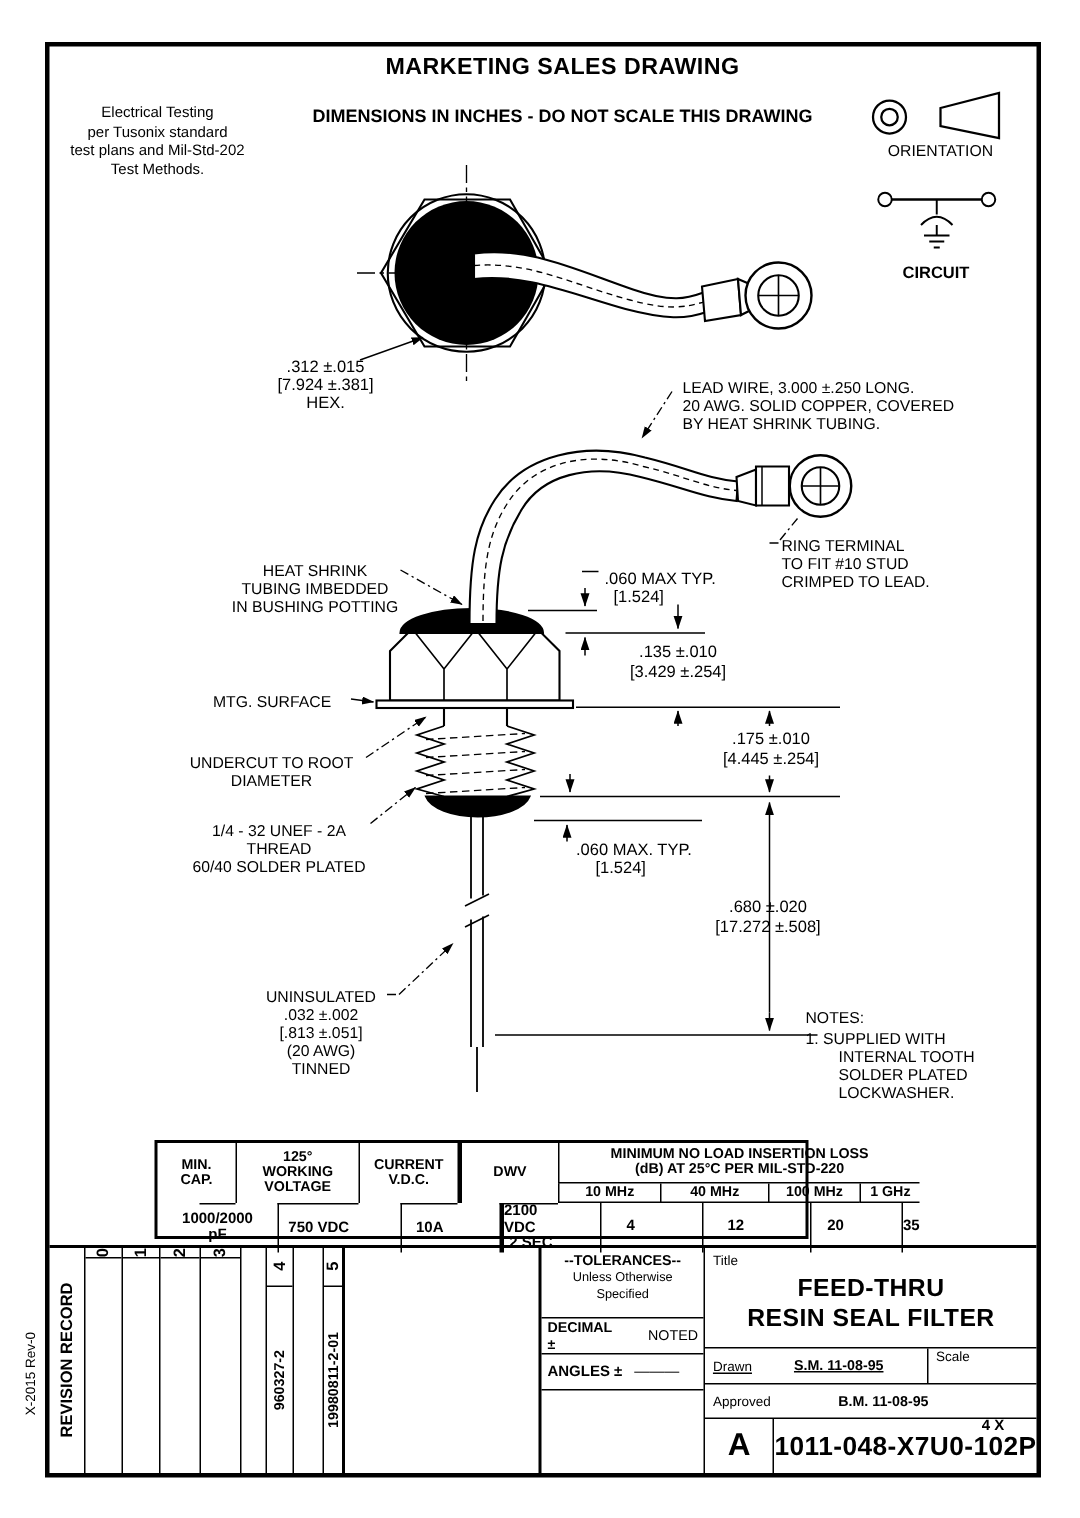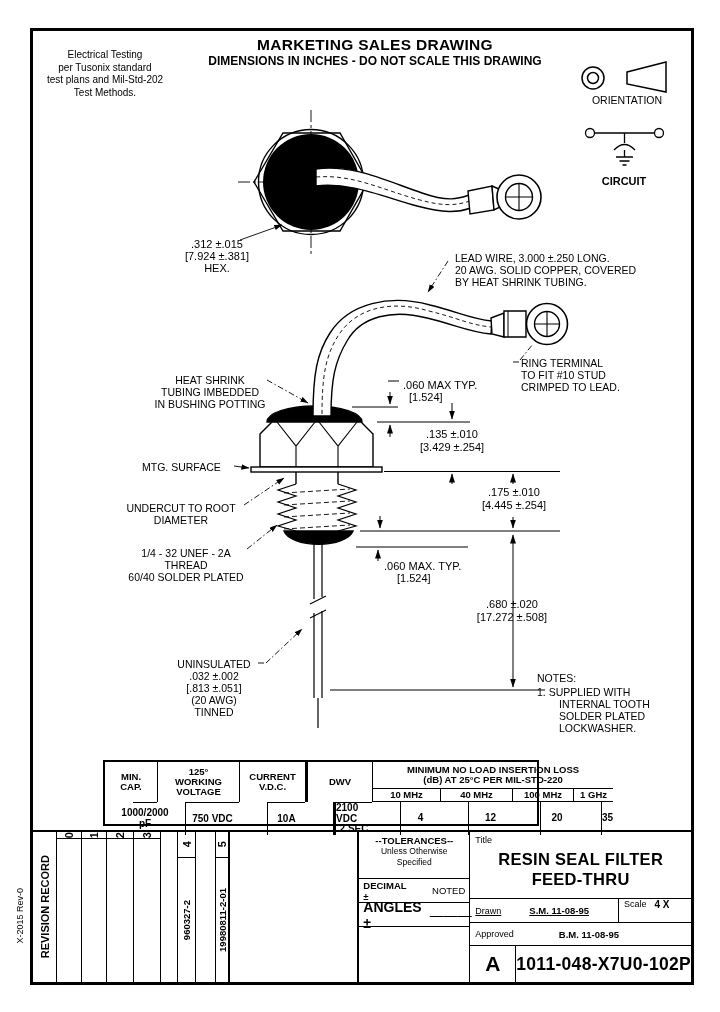--- a/index.html
+++ b/index.html
@@ -8,22 +8,22 @@
   .sheet{position:absolute;left:30px;top:28px;width:664px;height:957px;
          border:3px solid #000;box-sizing:border-box;background:#fff;}
   svg{position:absolute;left:0;top:0;}
   svg text{font-family:"Liberation Sans",sans-serif;fill:#000;stroke:none;}
   .t{font-size:10.5px;}
   .d{font-size:11px;}
   .abs{position:absolute;box-sizing:border-box;}
   .ctr{text-align:center;}
   
   .main-title{left:175px;top:36px;width:400px;font-weight:bold;font-size:15.5px;letter-spacing:.3px;}
-  .sub-title{left:145px;top:54px;width:460px;font-weight:bold;font-size:12px;}
-  .test-note{left:36px;top:49px;width:138px;font-size:10px;line-height:12.5px;}
+  .sub-title{left:145px;top:70px;width:460px;font-weight:bold;font-size:12px;}
+  .test-note{left:36px;top:70px;width:138px;font-size:10px;line-height:12.5px;}
   
   .spec{left:103px;top:760px;width:436px;height:66px;border:2px solid #000;
         display:grid;grid-template-columns:52px 82px 66px 67px 68px 72px 61px 1fr;
         grid-template-rows:27px 13px 1fr;font-weight:bold;}
   .spec .cell{border-left:1.5px solid #000;display:flex;flex-direction:column;
         align-items:center;justify-content:center;font-size:9.5px;line-height:10px;}
   .spec .c0{border-left:none;}
   .spec .hb{border-bottom:1.5px solid #000;}
   .spec .thick{border-left:3px solid #000;}
   .spec .val{font-size:10px;line-height:10.5px;margin-left:28px;}
@@ -45,33 +45,33 @@
   .rev .subl{border-right:1.2px solid #000;}
   .rev .ecn{flex:1;display:flex;align-items:center;justify-content:center;padding:3px 0;}
   .rev .ecn .vtx{font-weight:bold;font-size:9.5px;white-space:nowrap;}
   .spacer{width:145px;}
   .tol{width:113px;border-left:2px solid #000;border-right:1.6px solid #000;display:flex;flex-direction:column;box-sizing:border-box;}
   .tol .r1{height:43px;border-bottom:1.6px solid #000;text-align:center;padding-top:3px;font-size:8.5px;line-height:11px;}
   .tol .r1 .bh{font-weight:bold;font-size:9.5px;}
   .tol .r2{height:23px;border-bottom:1.6px solid #000;display:flex;align-items:center;padding:0 4px;font-size:9.5px;}
   .tol .r2 .lab{font-weight:bold;}
   .tol .r2 .v{margin-left:24px;}
-  .tol .r3{height:23px;border-bottom:1.6px solid #000;display:flex;align-items:center;padding:0 4px;font-size:14px;}
+  .tol .r3{height:23px;border-bottom:1.6px solid #000;display:flex;align-items:center;padding:0 4px;font-size:10px;}
   .tol .logo{flex:1;display:flex;flex-direction:column;align-items:center;justify-content:center;}
   .tol .logo .nm{font-family:"DejaVu Serif",serif;font-weight:bold;font-size:23px;letter-spacing:.5px;transform:scaleY(1.08);}
   .tol .logo .loc{font-size:9px;margin-top:3px;}
   .tblock{flex:1;display:flex;flex-direction:column;}
   .tblock .trow{height:66px;border-bottom:1.6px solid #000;position:relative;}
   .tblock .tlab{position:absolute;left:5px;top:3px;font-size:9px;}
   .tblock .ttl{margin-top:17px;text-align:center;font-weight:bold;font-size:16.5px;line-height:20px;letter-spacing:.3px;}
   .tblock .drow{height:23px;border-bottom:1.6px solid #000;display:flex;}
   .tblock .dcell{flex:1;display:flex;align-items:center;padding-left:5px;font-size:9px;text-decoration:underline;}
   .tblock .dval{font-weight:bold;font-size:9.5px;margin-left:28px;}
   .tblock .scell{width:67px;border-left:1.6px solid #000;display:flex;align-items:flex-start;padding-left:5px;font-size:9px;}
-  .tblock .sval{font-weight:bold;font-size:10px;margin-left:8px;}
+  .tblock .sval{font-weight:bold;font-size:10px;margin-left:8px;margin-top:46px;}
   .tblock .arow{height:22px;border-bottom:1.6px solid #000;display:flex;align-items:center;padding-left:5px;font-size:9px;}
   .tblock .aval{font-weight:bold;font-size:9.5px;margin-left:45px;}
   .tblock .prow{flex:1;display:flex;}
   .tblock .rletter{width:45px;border-right:1.6px solid #000;display:flex;align-items:center;justify-content:center;font-weight:bold;font-size:21px;}
   .tblock .pn{flex:1;display:flex;align-items:center;justify-content:center;font-weight:bold;font-size:17.5px;letter-spacing:.3px;white-space:nowrap;}
   .formnum{left:15px;top:888px;height:96px;width:13px;font-size:9px;}
   .formnum .vtx{white-space:nowrap;}
 </style>
 </head>
 <body>
@@ -382,22 +382,22 @@
     <div class="r3">
       <span class="lab" style="font-weight:bold">ANGLES ±</span>
       <span class="v" style="margin-left:8px">———</span>
     </div>
   </div>
 
   <div class="tblock">
     <div class="trow">
       <span class="tlab">Title</span>
       <div class="ttl">
+        <div>FEED-THRU</div>
         <div>RESIN SEAL FILTER</div>
-        <div>FEED-THRU</div>
       </div>
     </div>
     <div class="drow">
       <div class="dcell">
         <span>Drawn</span>
         <span class="dval">S.M. 11-08-95</span>
       </div>
       <div class="scell">
         <span>Scale</span>
         <span class="sval">4 X</span>

